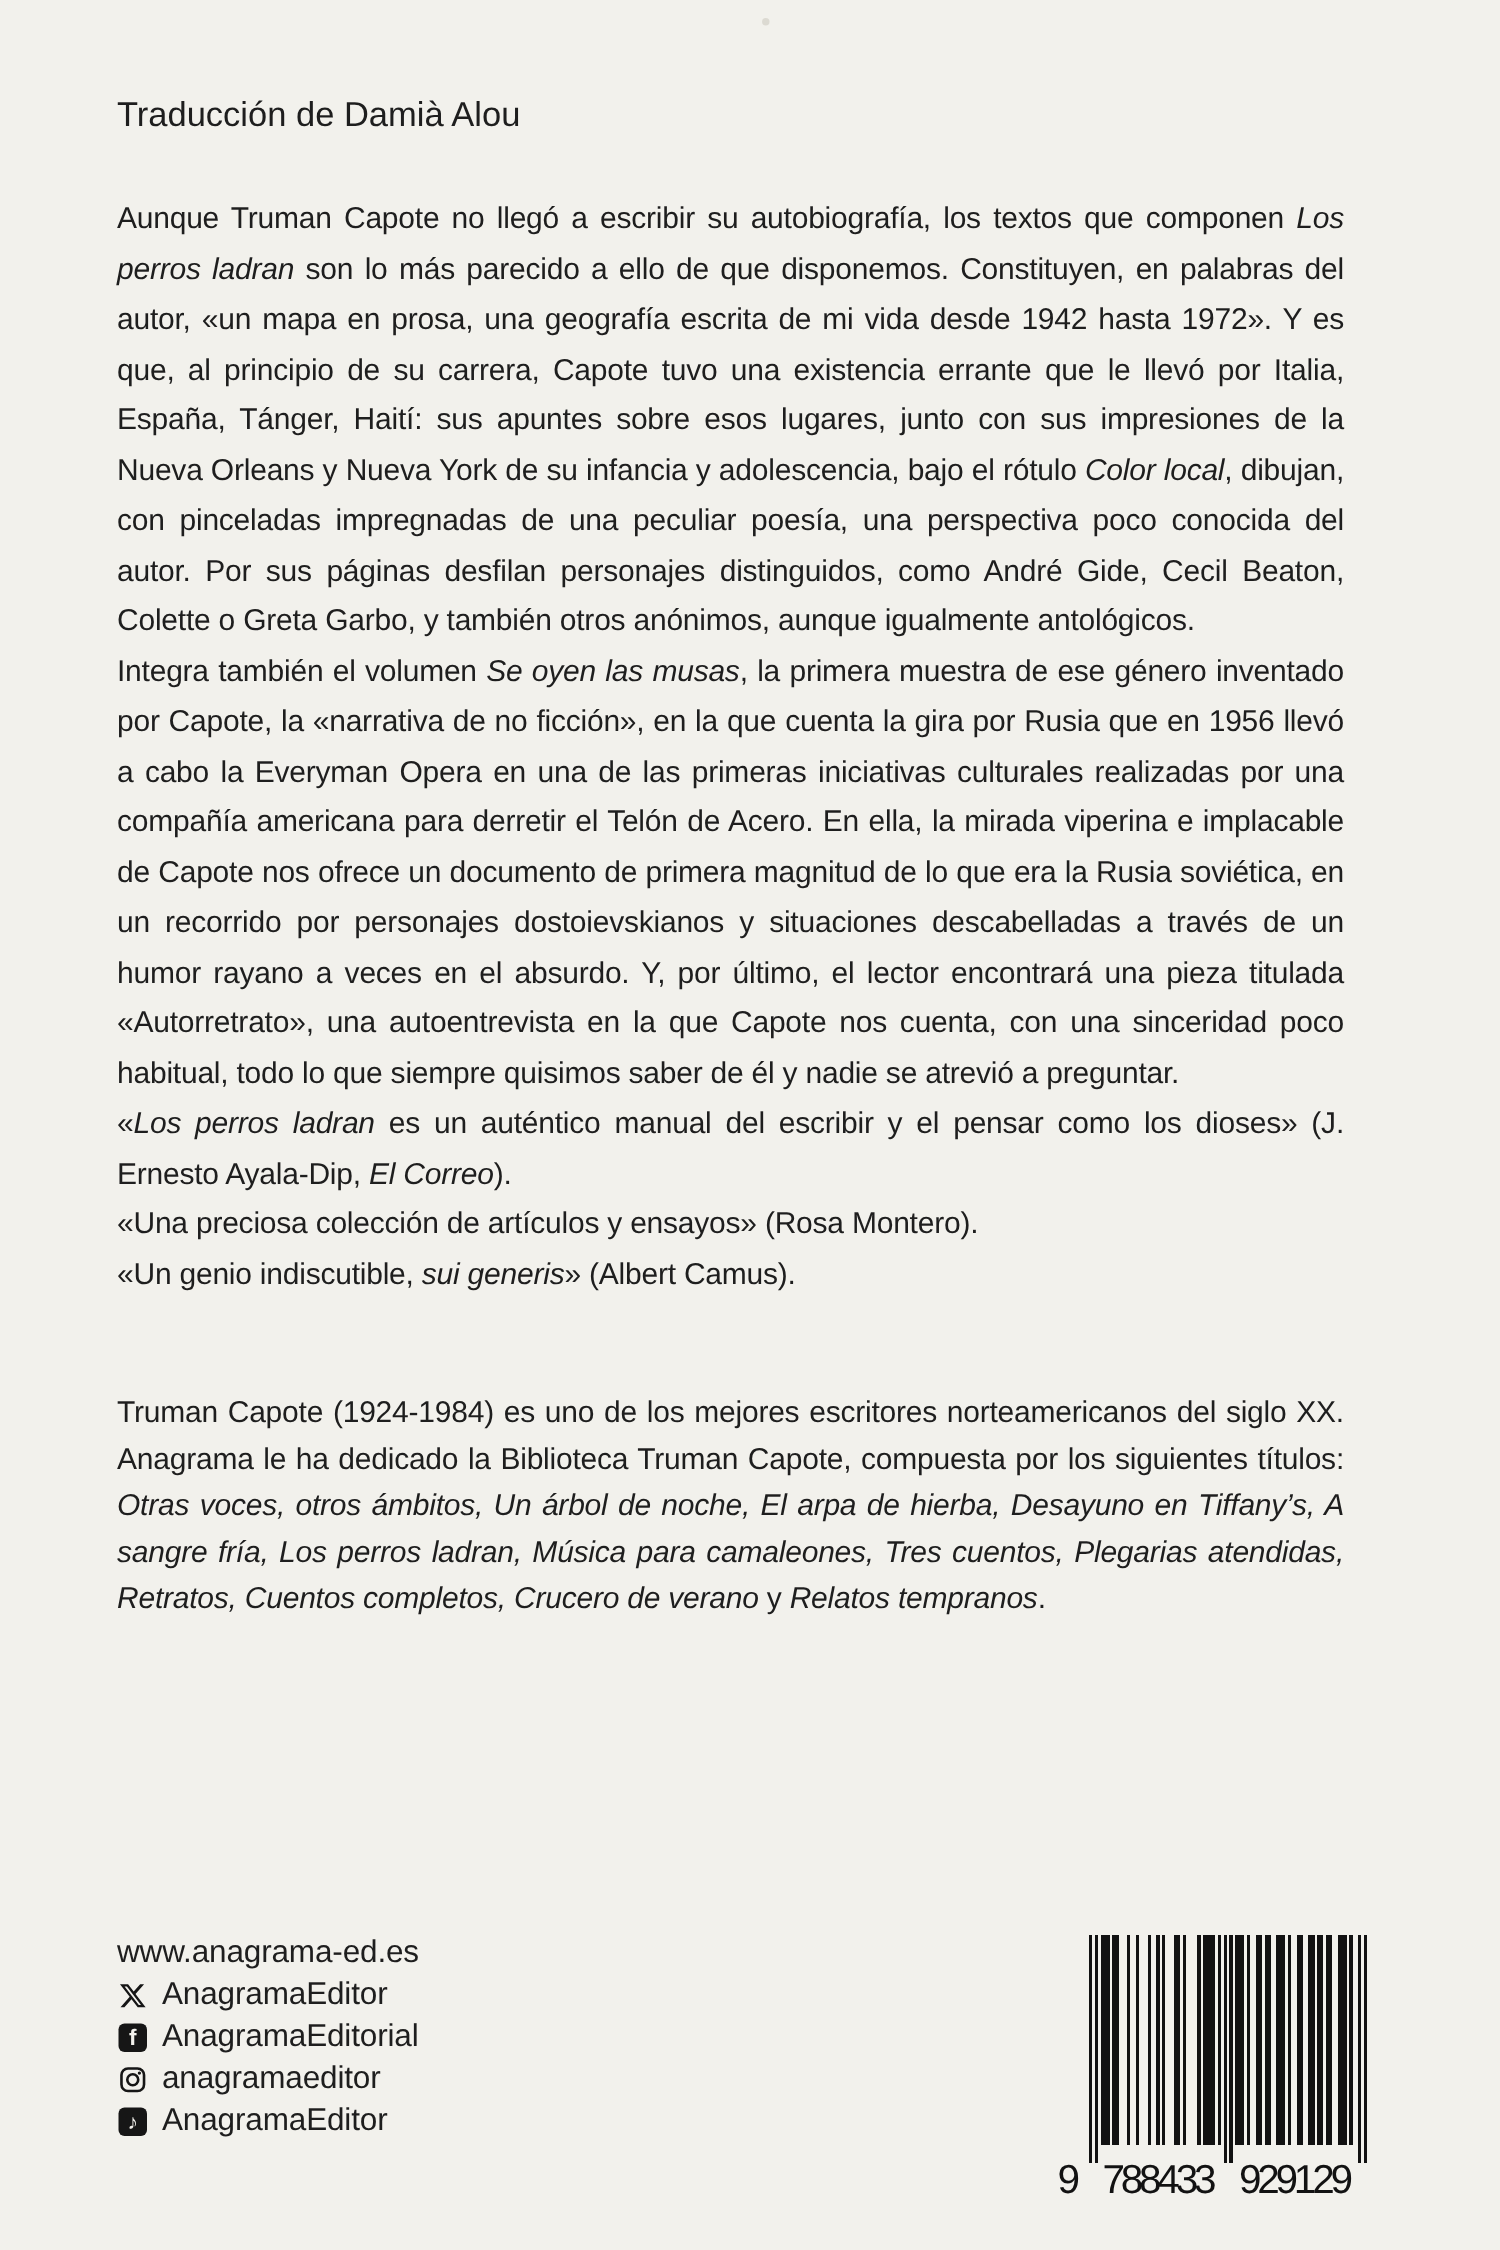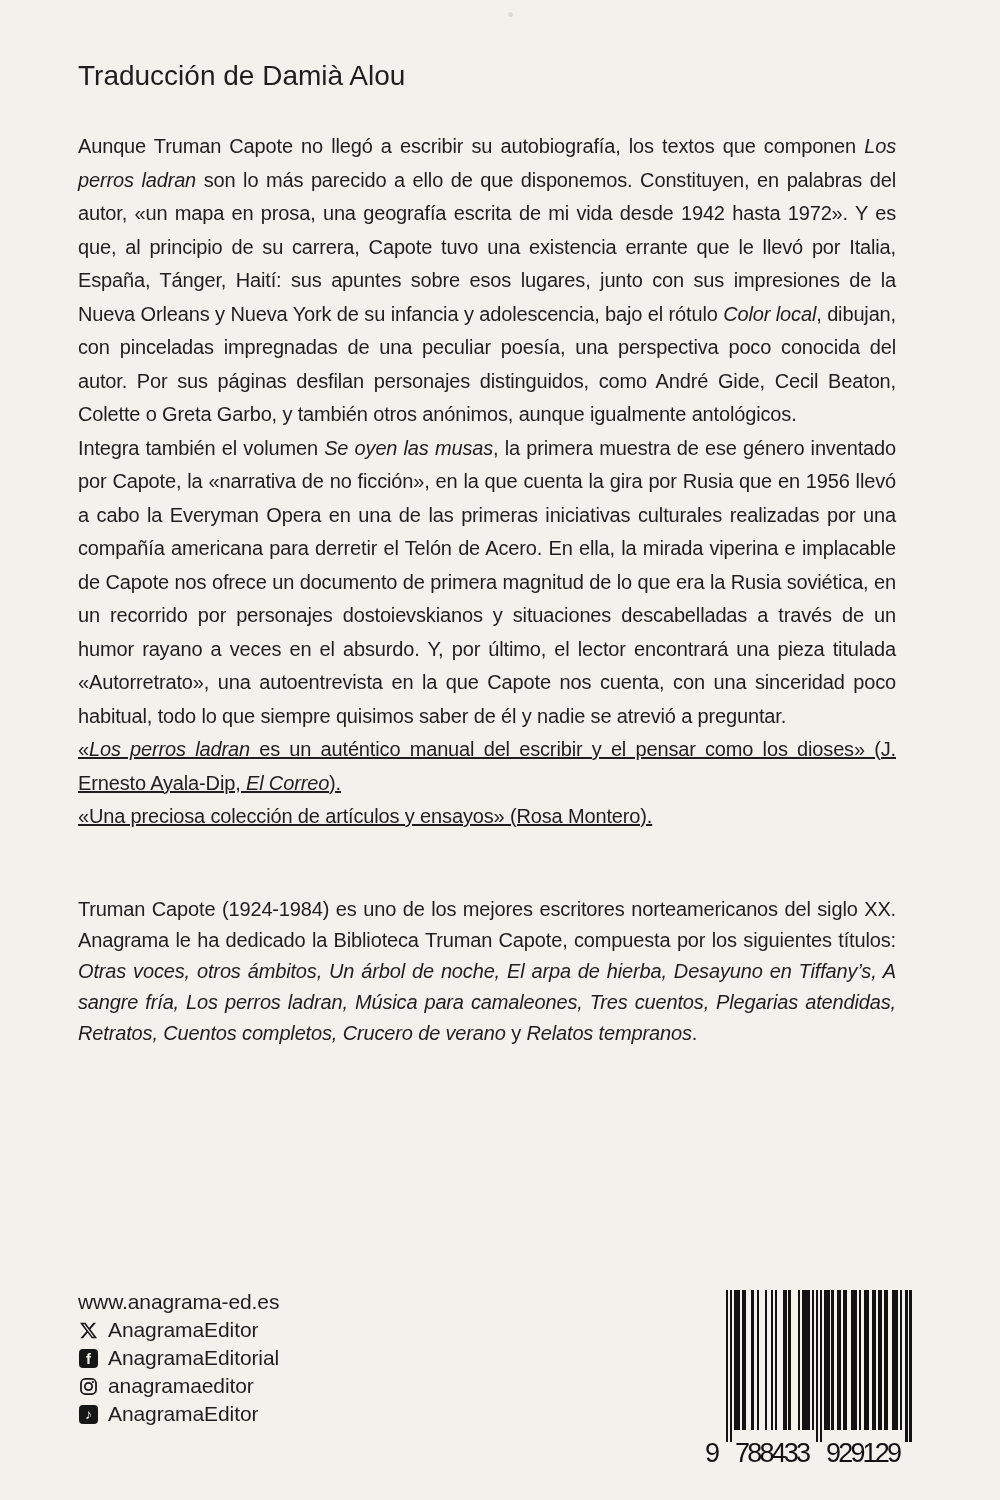--- a/index.html
+++ b/index.html
@@ -13,29 +13,29 @@
   }
   .speck {
     position:absolute; left:508px; top:12px;
     width:5px; height:5px; border-radius:50%;
     background:#dcdad2;
   }
   .content {
     position:absolute; left:78px; top:62px; width:818px;
   }
   .translator {
-    font-size:28px; line-height:28px;
+    font-size:23px; line-height:28px;
     margin:0 0 40px 0;
   }
   p.body {
     font-size:20px; line-height:33.5px;
     margin:0; text-align:justify;
     letter-spacing:-0.15px;
   }
-  p.quote { text-align:justify;text-decoration:underline; }
+  p.quote { text-align:justify; }
   p.bio {
     margin-top:60px; line-height:31px;
   }
   .it { font-style:italic; }
 
   .social {
     position:absolute; left:78px; top:1288px;
     font-size:21px; letter-spacing:-0.1px;
   }
   .social-row {
@@ -67,20 +67,21 @@
   <div class="speck"></div>
 
   <div class="content">
     <p class="translator">Traducción de Damià Alou</p>
 
     <p class="body"><span>Aunque Truman Capote no llegó a escribir su autobiografía, los textos que componen </span><span class="it">Los perros ladran</span><span> son lo más parecido a ello de que disponemos. Constituyen, en palabras del autor, «un mapa en prosa, una geografía escrita de mi vida desde 1942 hasta 1972». Y es que, al principio de su carrera, Capote tuvo una existencia errante que le llevó por Italia, España, Tánger, Haití: sus apuntes sobre esos lugares, junto con sus impresiones de la Nueva Orleans y Nueva York de su infancia y adolescencia, bajo el rótulo </span><span class="it">Color local</span><span>, dibujan, con pinceladas impregnadas de una peculiar poesía, una perspectiva poco conocida del autor. Por sus páginas desfilan personajes distinguidos, como André Gide, Cecil Beaton, Colette o Greta Garbo, y también otros anónimos, aunque igualmente antológicos.</span></p>
     <p class="body"><span>Integra también el volumen </span><span class="it">Se oyen las musas</span><span>, la primera muestra de ese género inventado por Capote, la «narrativa de no ficción», en la que cuenta la gira por Rusia que en 1956 llevó a cabo la Everyman Opera en una de las primeras iniciativas culturales realizadas por una compañía americana para derretir el Telón de Acero. En ella, la mirada viperina e implacable de Capote nos ofrece un documento de primera magnitud de lo que era la Rusia soviética, en un recorrido por personajes dostoievskianos y situaciones descabelladas a través de un humor rayano a veces en el absurdo. Y, por último, el lector encontrará una pieza titulada «Autorretrato», una autoentrevista en la que Capote nos cuenta, con una sinceridad poco habitual, todo lo que siempre quisimos saber de él y nadie se atrevió a preguntar.</span></p>
 
     <p class="body quote"><span>«</span><span class="it">Los perros ladran</span><span> es un auténtico manual del escribir y el pensar como los dioses» (J. Ernesto Ayala-Dip, </span><span class="it">El Correo</span><span>).</span></p>
     <p class="body quote"><span>«Una preciosa colección de artículos y ensayos» (Rosa Montero).</span></p>
+    <p class="body quote"><span>«Un genio indiscutible, </span><span class="it">sui generis</span><span>» (Albert Camus).</span></p>
 
     <p class="body bio"><span>Truman Capote (1924-1984) es uno de los mejores escritores norteamericanos del siglo XX. Anagrama le ha dedicado la Biblioteca Truman Capote, compuesta por los siguientes títulos: </span><span class="it">Otras voces, otros ámbitos, Un árbol de noche, El arpa de hierba, Desayuno en Tiffany’s, A sangre fría, Los perros ladran, Música para camaleones, Tres cuentos, Plegarias atendidas, Retratos, Cuentos completos, Crucero de verano</span><span> y </span><span class="it">Relatos tempranos</span><span>.</span></p>
   </div>
 
   <div class="social">
     <div class="social-row">
       <span class="sicon none"></span>
       <span>www.anagrama-ed.es</span>
     </div>
     <div class="social-row">

